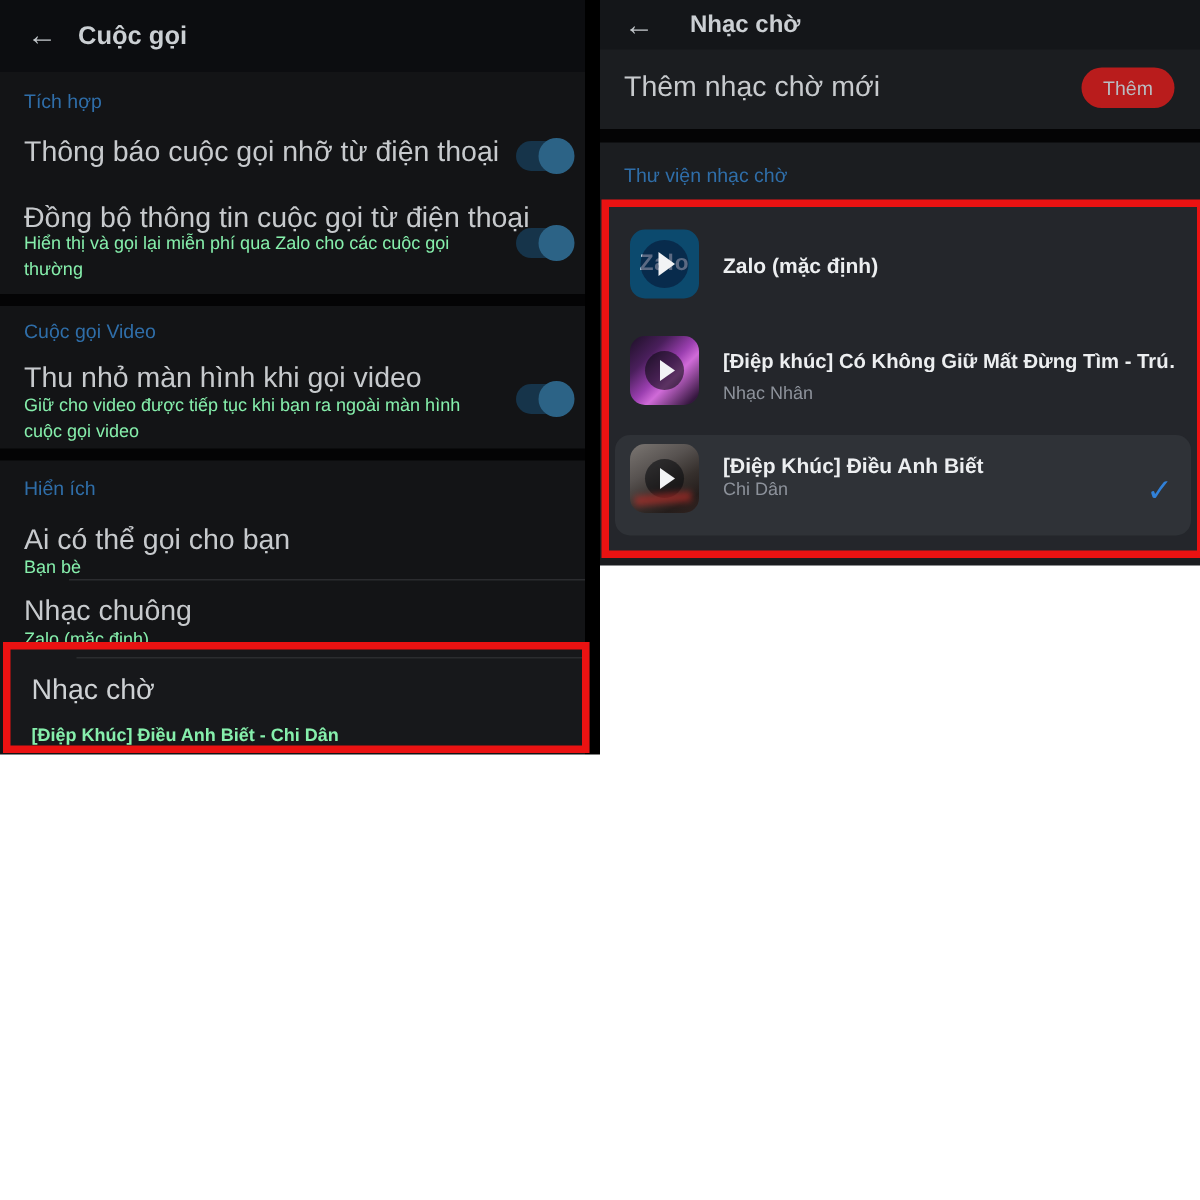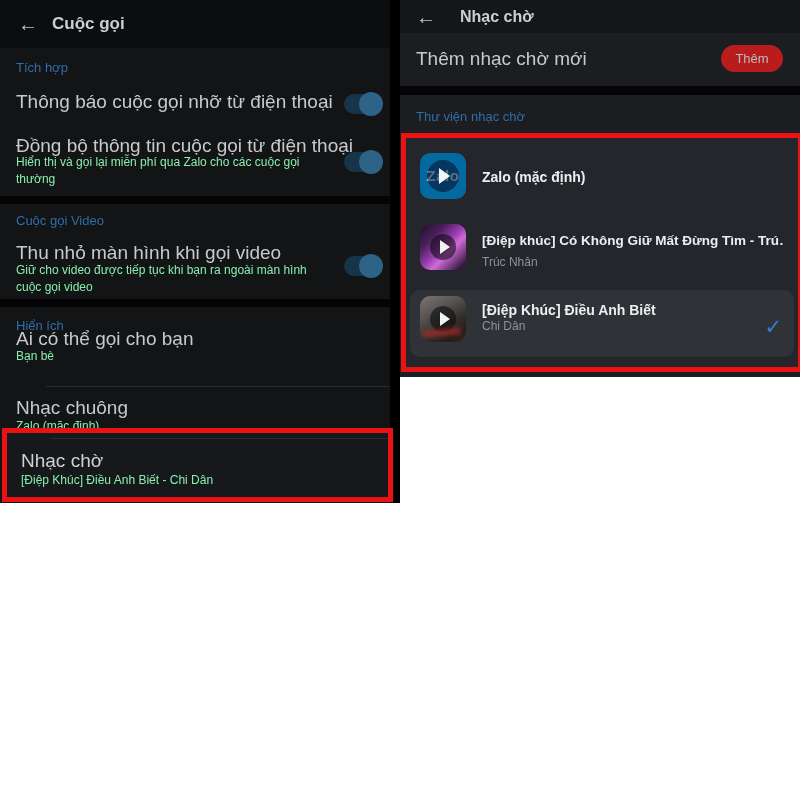--- a/index.html
+++ b/index.html
@@ -45,21 +45,21 @@
              background:#b91c1c; color:#b9bdc2; font-size:13px; display:flex;
              align-items:center; justify-content:center; }
 
   
   .thumb { position:absolute; width:46px; height:46px; border-radius:10px; overflow:hidden; }
   .play-circle { position:absolute; left:50%; top:50%; transform:translate(-50%,-50%);
                  width:26px; height:26px; border-radius:50%; background:rgba(8,10,14,.58); }
   .play-tri { position:absolute; left:10px; top:6px; width:0; height:0;
               border-left:10px solid #f2f3f5; border-top:7px solid transparent;
               border-bottom:7px solid transparent; }
-  .zalo-icon { background:#0369a1; }
+  .zalo-icon { background:#0c4a6e; }
   .zalo-text { position:absolute; left:0; right:0; top:14px; text-align:center; font-size:15px;
                font-weight:700; color:#e8f0ff; letter-spacing:.5px; }
   .zalo-icon .play-circle { width:32px; height:32px; background:rgba(7,25,55,.62); }
   .zalo-icon .play-tri { left:12px; top:8px; border-left-width:11px;
                          border-top-width:8px; border-bottom-width:8px; }
   .art-purple { background:linear-gradient(135deg,#1d1026 0%,#4a1f5c 28%,#9b3fb0 50%,#d06bd8 62%,#35173f 92%); }
   .art-gray { background:linear-gradient(150deg,#7b7672 0%,#575250 35%,#36302d 60%,#241d1b 82%,#31221f 100%); }
   .art-gray::after { content:""; position:absolute; left:3px; right:5px; bottom:6px; height:7px;
                      background:rgba(205,45,40,.55); filter:blur(2px); transform:rotate(-5deg); }
   .song-title { position:absolute; font-size:14px; font-weight:700; color:#eceef0; white-space:nowrap; }
@@ -107,37 +107,37 @@
       <span class="item-sub" style="left:16px; top:30px; width:310px;">Giữ cho video được tiếp tục khi bạn ra ngoài màn hình cuộc gọi video</span>
       <span class="toggle" style="right:9px; top:24px;">
         <span class="knob"></span>
       </span>
     </div>
 
     <div class="gapband" style="top:299px;"></div>
 
     <div class="sec" style="left:16px; top:318px;">Hiển ích</div>
 
-    <div class="row" style="top:320px; height:46px;padding-left:20px;">
+    <div class="row" style="top:342px; height:46px;padding-left:20px;">
       <span class="item-title" style="left:16px; top:8px;">Ai có thể gọi cho bạn</span>
       <span class="item-sub" style="left:16px; top:28px;">Bạn bè</span>
     </div>
 
     <div class="divider" style="left:46px; right:0; top:386px;"></div>
 
     <div class="row" style="top:390px; height:38px;">
       <span class="item-title" style="left:16px; top:7px;">Nhạc chuông</span>
       <span class="item-sub" style="left:16px; top:28px;">Zalo (mặc định)</span>
     </div>
 
     <div class="redbox lp-redbox">
       <div style="position:relative; width:100%; height:100%;">
         <span class="divider" style="left:44px; right:0; top:5px;"></span>
         <span class="item-title" style="left:14px; top:17px; color:#ced1d4;">Nhạc chờ</span>
-        <span class="item-sub" style="left:14px; top:39px;">[Điệp Khúc] Điều Anh Biết - Chi Dân</span>
+        <span class="item-sub" style="left:14px; top:49px;font-weight:bold;">[Điệp Khúc] Điều Anh Biết - Chi Dân</span>
       </div>
     </div>
   </section>
 
   <section class="panel panel-right">
     <header class="hdr rp-hdr">
       <span class="back">←</span>
       <span class="hdr-title">Nhạc chờ</span>
     </header>
 
@@ -163,21 +163,21 @@
           <span class="song-title" style="left:76px; top:27px;">Zalo (mặc định)</span>
         </div>
 
         <div class="row" style="top:80px; height:70px;">
           <span class="thumb art-purple" style="left:14px; top:6px;">
             <span class="play-circle">
               <span class="play-tri"></span>
             </span>
           </span>
           <span class="song-title song2-title" style="left:76px; top:15px;">[Điệp khúc] Có Không Giữ Mất Đừng Tìm - Trú…</span>
-          <span class="song-artist" style="left:76px; top:37px;">Trúc Nhân</span>
+          <span class="song-artist" style="left:76px; top:37px;">Nhạc Nhân</span>
         </div>
 
         <div class="selected-box"></div>
         <span class="thumb art-gray" style="left:14px; top:158px;">
           <span class="play-circle">
             <span class="play-tri"></span>
           </span>
         </span>
         <span class="song-title" style="left:76px; top:164px;">[Điệp Khúc] Điều Anh Biết</span>
         <span class="song-artist" style="left:76px; top:181px;">Chi Dân</span>

